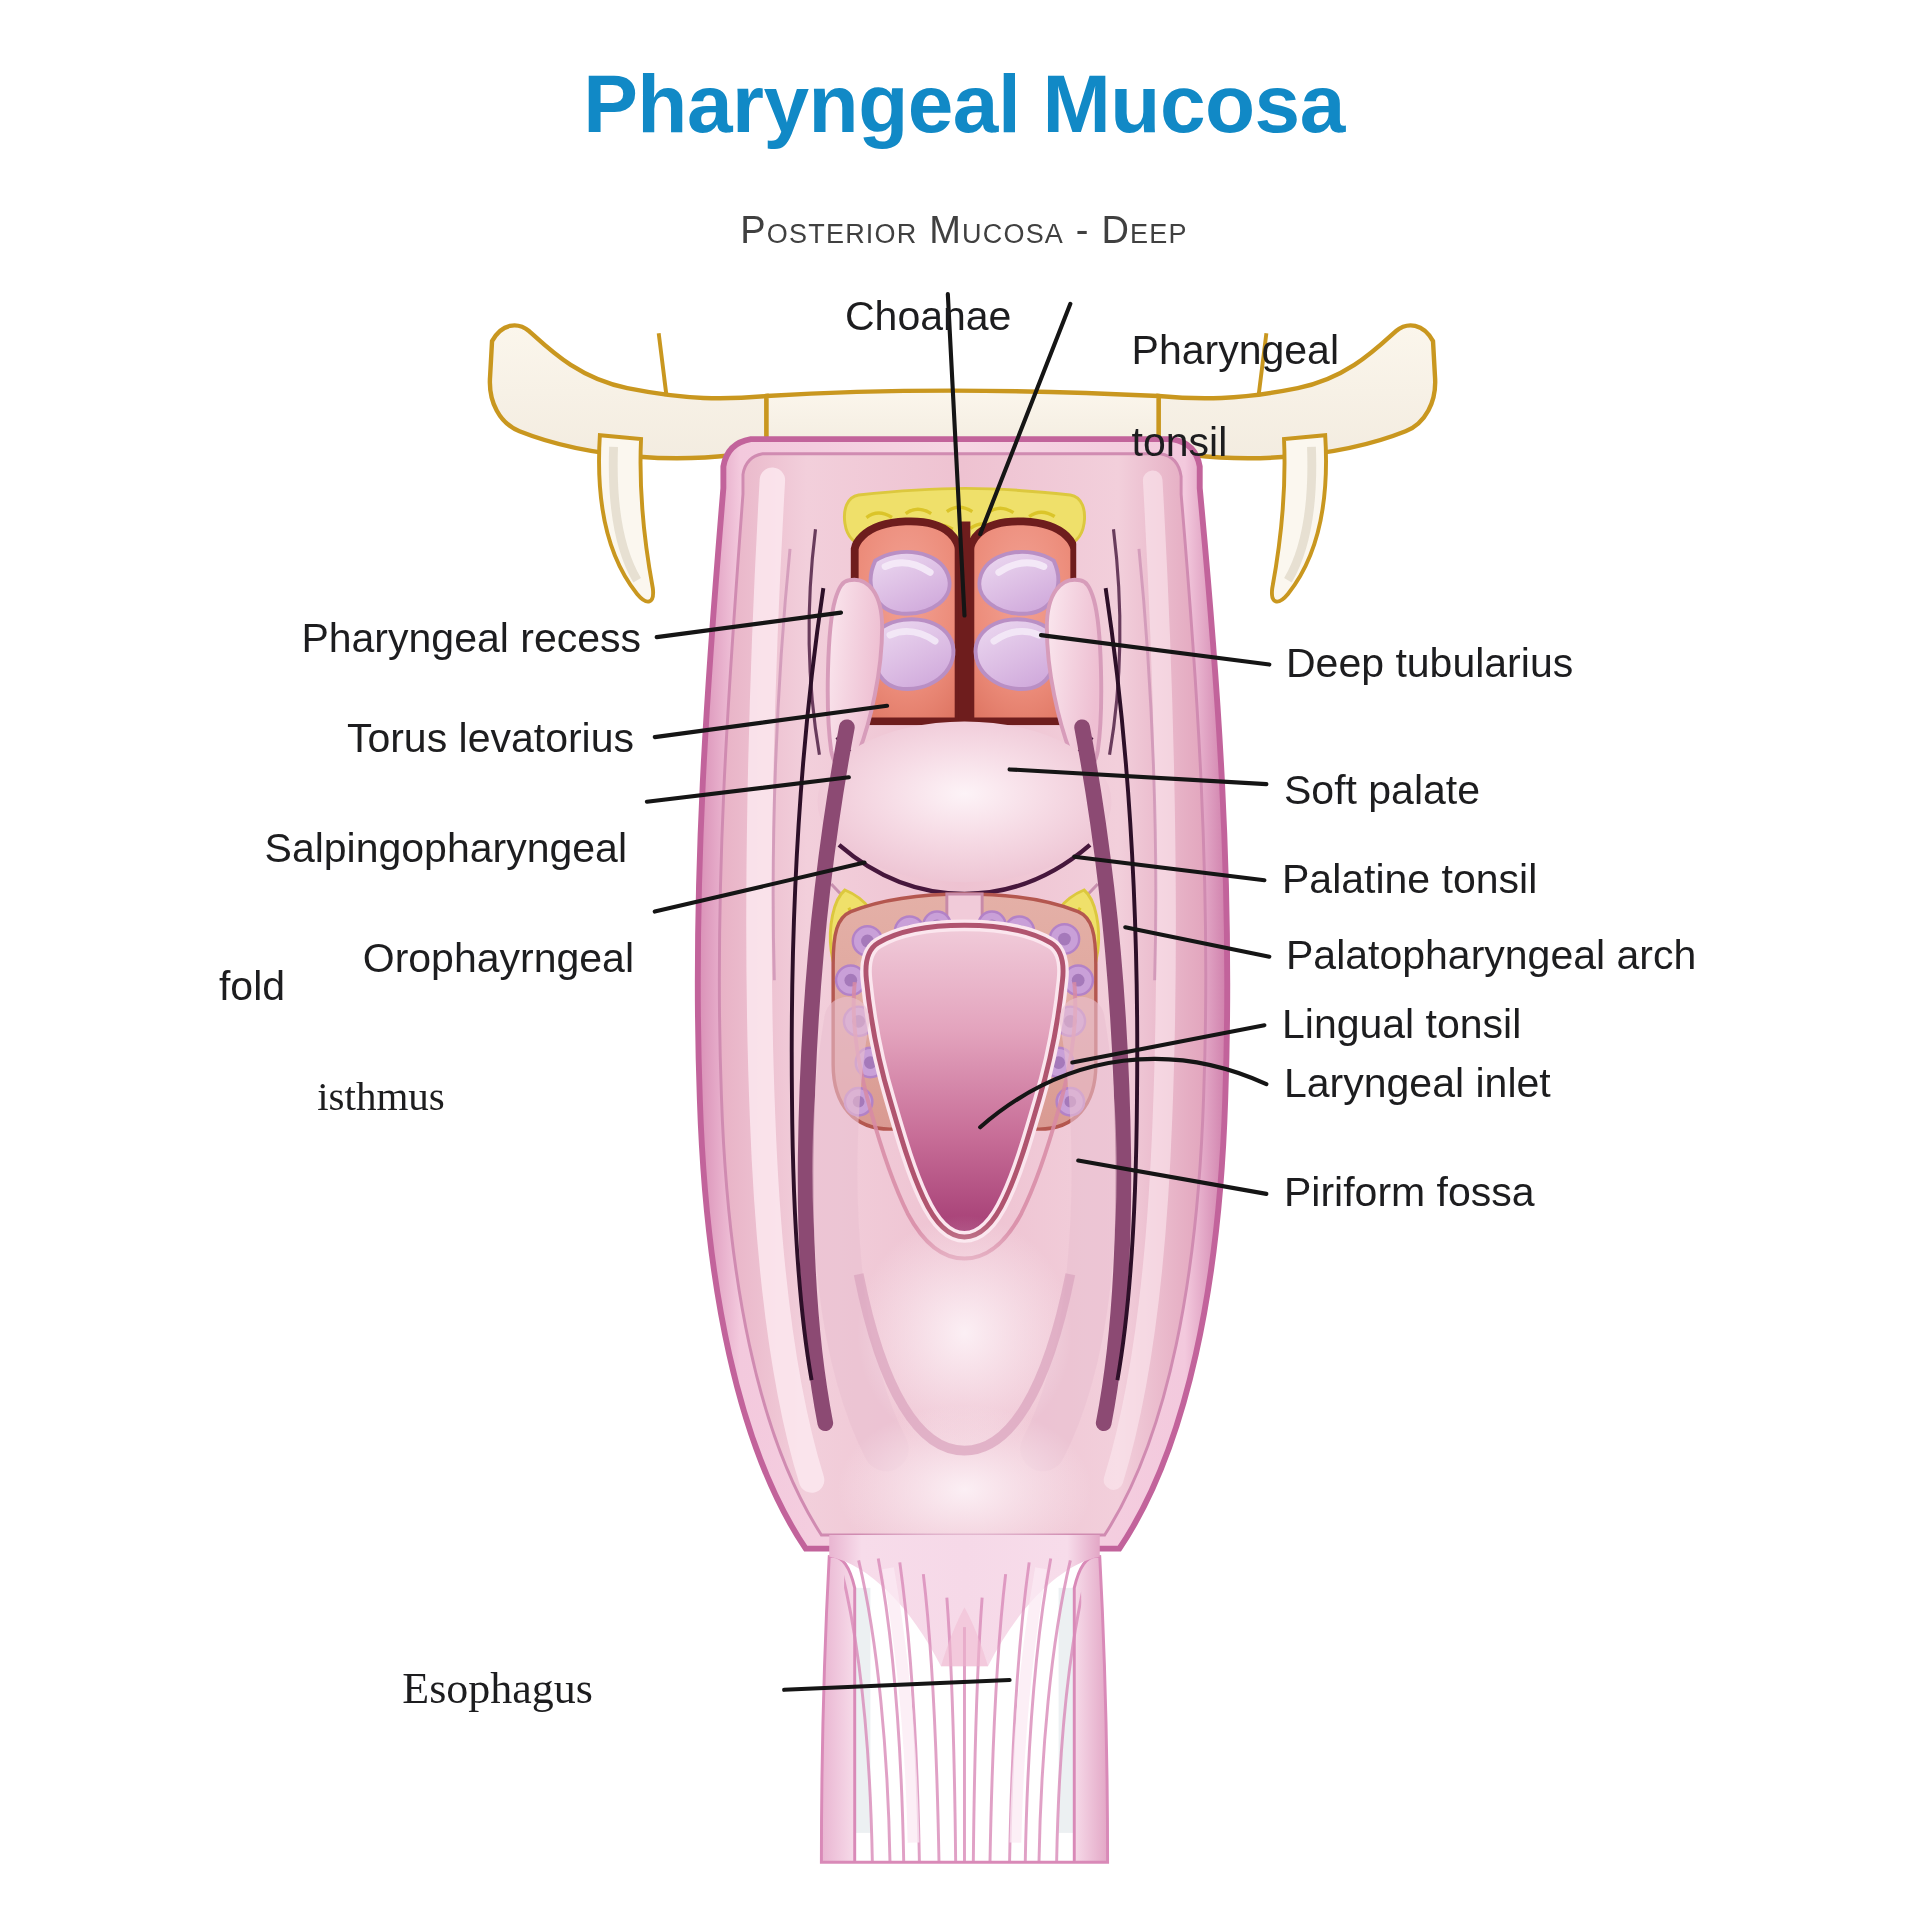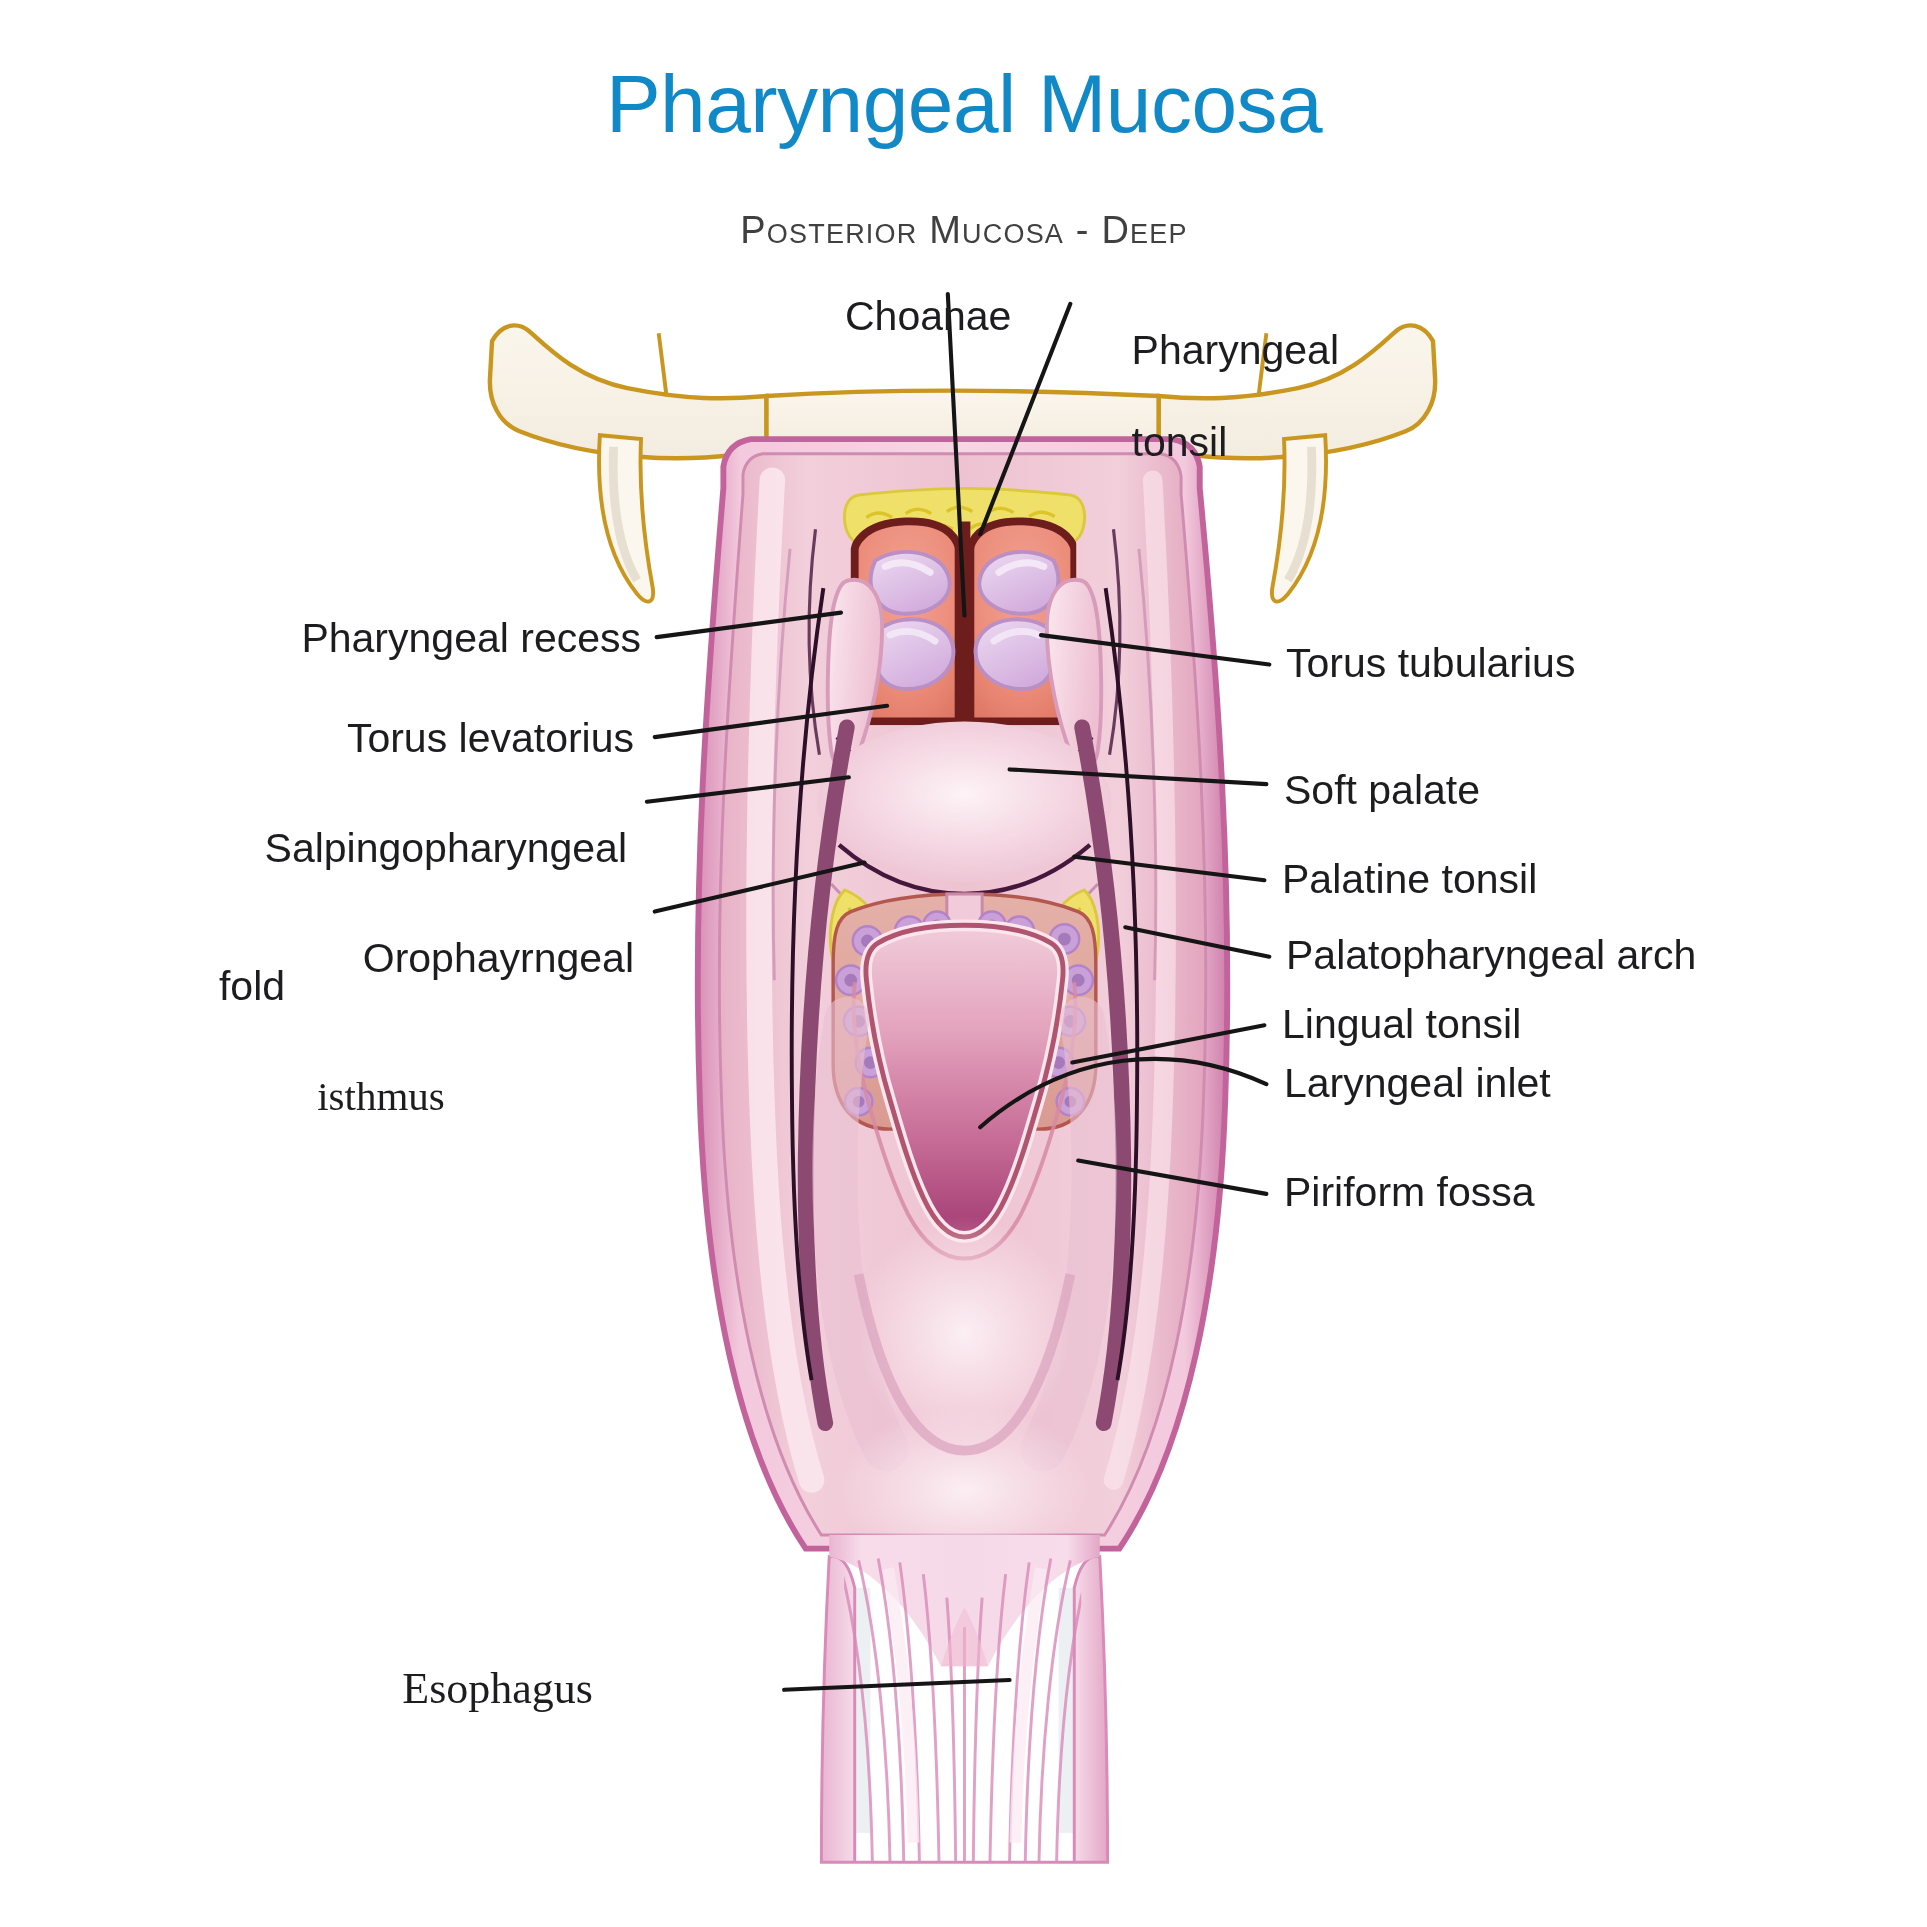--- a/index.html
+++ b/index.html
@@ -4,21 +4,21 @@
 <title>Pharyngeal Mucosa</title>
 <style>
   html,body{margin:0;padding:0;background:#ffffff;}
   body{width:1928px;height:1928px;position:relative;overflow:hidden;
        font-family:"Liberation Sans", sans-serif;}
 
   #stage{position:absolute;inset:0;width:1928px;height:1928px;}
 
   .title{
     position:absolute;left:0;right:0;top:57px;text-align:center;
-    font-size:82px;font-weight:400;letter-spacing:-0.5px;
+    font-size:82px;font-weight:700;letter-spacing:-0.5px;
     color:#1189c6;font-family:"Liberation Sans", sans-serif;
     white-space:nowrap;
   }
   .subtitle{
     position:absolute;left:0;right:0;top:209px;text-align:center;
     font-size:38px;font-weight:400;color:#404040;
     font-variant:small-caps;letter-spacing:1.2px;
     font-family:"Liberation Sans", sans-serif;
     white-space:nowrap;
   }
@@ -399,21 +399,21 @@
   <div class="label l" style="right:1301px;top:780px;">
     <span>Salpingopharyngeal</span><br>
     <span style="display:block;text-align:left;">fold</span>
   </div>
 
   <div class="label l" style="right:1294px;top:890px;">
     <span>Orophayrngeal</span><br>
     <span style="display:block;text-align:left;font-family:Liberation Serif, serif;">isthmus</span>
   </div>
 
-  <div class="label r" style="left:1286px;top:641px;">Torus tubularius</div>
+  <div class="label r" style="left:1286px;top:641px;">Deep tubularius</div>
 
   <div class="label r" style="left:1284px;top:768px;">Soft palate</div>
 
   <div class="label r" style="left:1282px;top:857px;">Palatine tonsil</div>
 
   <div class="label r" style="left:1286px;top:933px;">Palatopharyngeal arch</div>
 
   <div class="label r" style="left:1282px;top:1002px;">Lingual tonsil</div>
 
   <div class="label r" style="left:1284px;top:1061px;">Laryngeal inlet</div>

